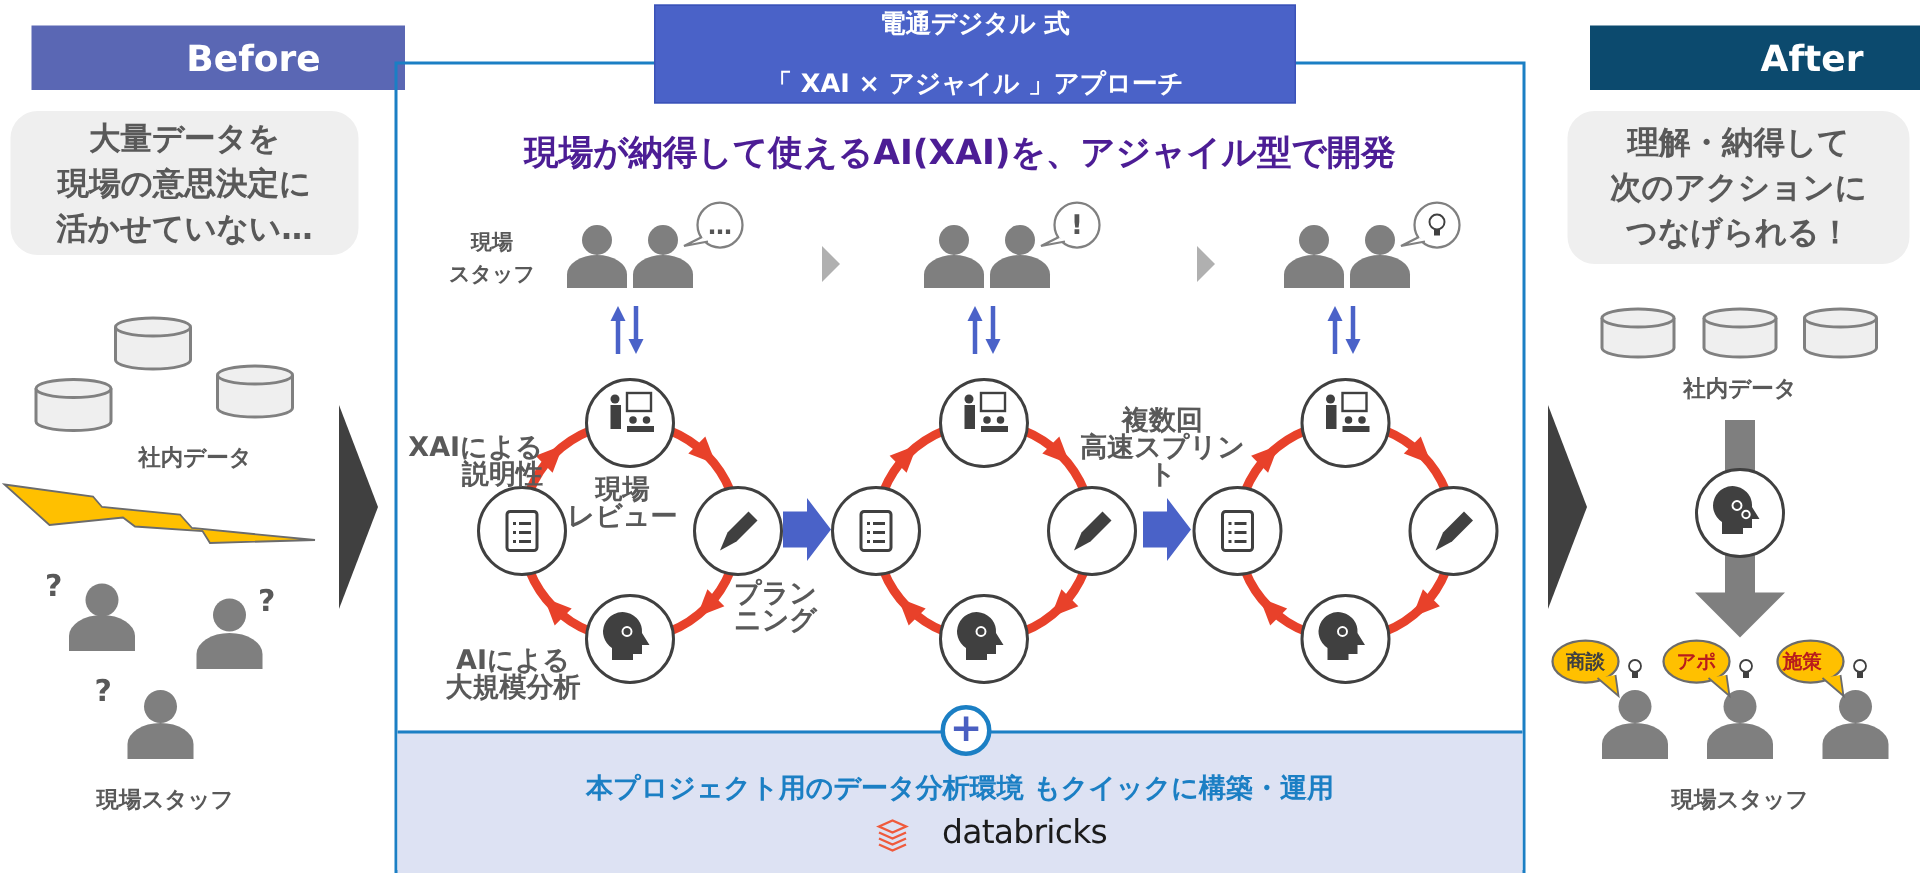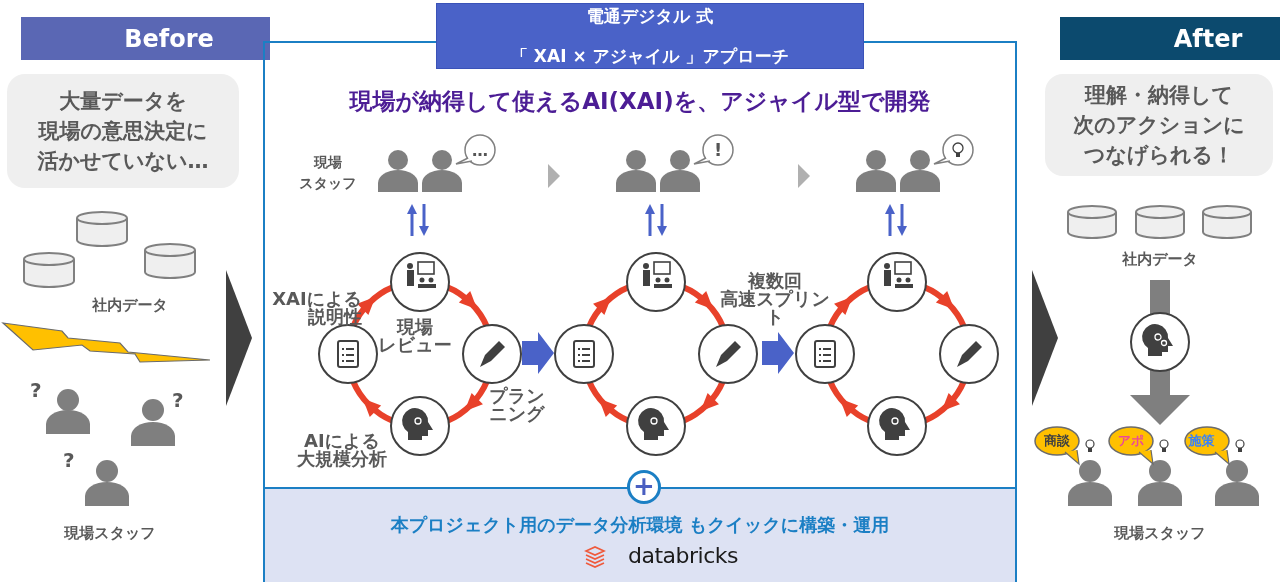--- a/index.html
+++ b/index.html
@@ -14,21 +14,21 @@
     display:flex; align-items:center; justify-content:center;padding-left:47px;
   }
   .tag-before { left:21px; top:17px; width:202px; height:43px; background:#5a67b4; }
   .tag-after  { left:1060px; top:17px; width:202px; height:43px; background:#0c4a6e; }
   .bubble {
     position:absolute; background:#efefef; border-radius:18px;
     font-weight:bold; font-size:21px; line-height:30px; color:#595959;
     text-align:center; display:flex; align-items:center; justify-content:center;
     white-space:pre-line;
   }
-  .bubble-before { left:7px; top:74px; width:232px; height:114px; }
+  .bubble-before { left:7px; top:74px; width:232px; height:96px; }
   .bubble-after  { left:1045px; top:74px; width:228px; height:102px; }
   .lbl { position:absolute; font-weight:bold; color:#595959; white-space:pre-line; text-align:center; }
   .big-arrow { position:absolute; width:0; height:0; border-top:68px solid transparent; border-bottom:68px solid transparent; border-left:26px solid #404040; }
 
   .main-box { position:absolute; left:263px; top:41px; width:754px; height:541px; border:2px solid #1b7fc4; box-sizing:border-box; }
   .bottom-band { position:absolute; left:265px; top:487px; width:750px; height:93px; background:#dde2f3; border-top:2px solid #1b7fc4; }
   .header-box {
     position:absolute; left:436px; top:3px; width:426px; height:64px; background:#4a62c8;
     color:#fff; font-weight:bold; font-size:17px; line-height:24px; text-align:center;
     display:flex; flex-direction:column; justify-content:center; border:1px solid #3a52b8;gap:16px;
@@ -351,15 +351,15 @@
       </g>
       <g>
         <circle cx="1240" cy="444" r="4" fill="none" stroke="#404040" stroke-width="1.2"></circle>
         <rect x="1238" y="448" width="4" height="4" fill="#404040"></rect>
       </g>
     </g>
 </svg>
 <div class="lbl" style="left:1090px;top:250px;width:140px;font-size:15px;">社内データ</div>
 <div class="lbl" style="left:1090px;top:524px;width:140px;font-size:15px;">現場スタッフ</div>
 <div class="lbl" style="left:1036px;top:432px;width:42px;font-size:13px;color:#404040;">商談</div>
-<div class="lbl" style="left:1110px;top:432px;width:42px;font-size:13px;color:#ec4899;">アポ</div>
-<div class="lbl" style="left:1186px;top:432px;width:31px;font-size:13px;color:#3b82f6;">施策</div>
+<div class="lbl" style="left:1110px;top:432px;width:42px;font-size:13px;color:#b91c1c;">アポ</div>
+<div class="lbl" style="left:1186px;top:432px;width:31px;font-size:13px;color:#b91c1c;">施策</div>
 <div class="big-arrow" style="left:1032px;top:270px;"></div>
 
 </body></html>

